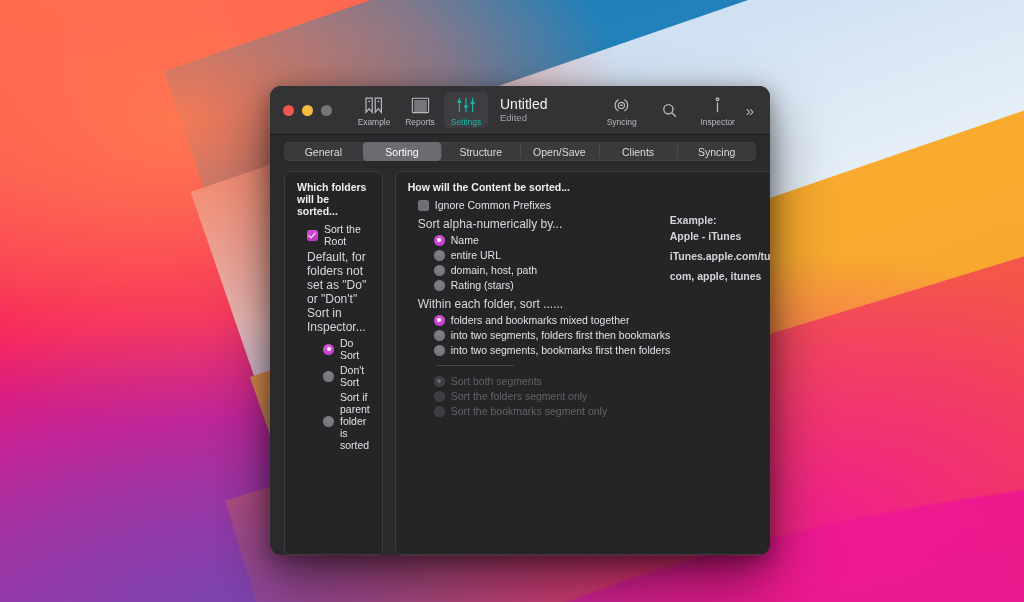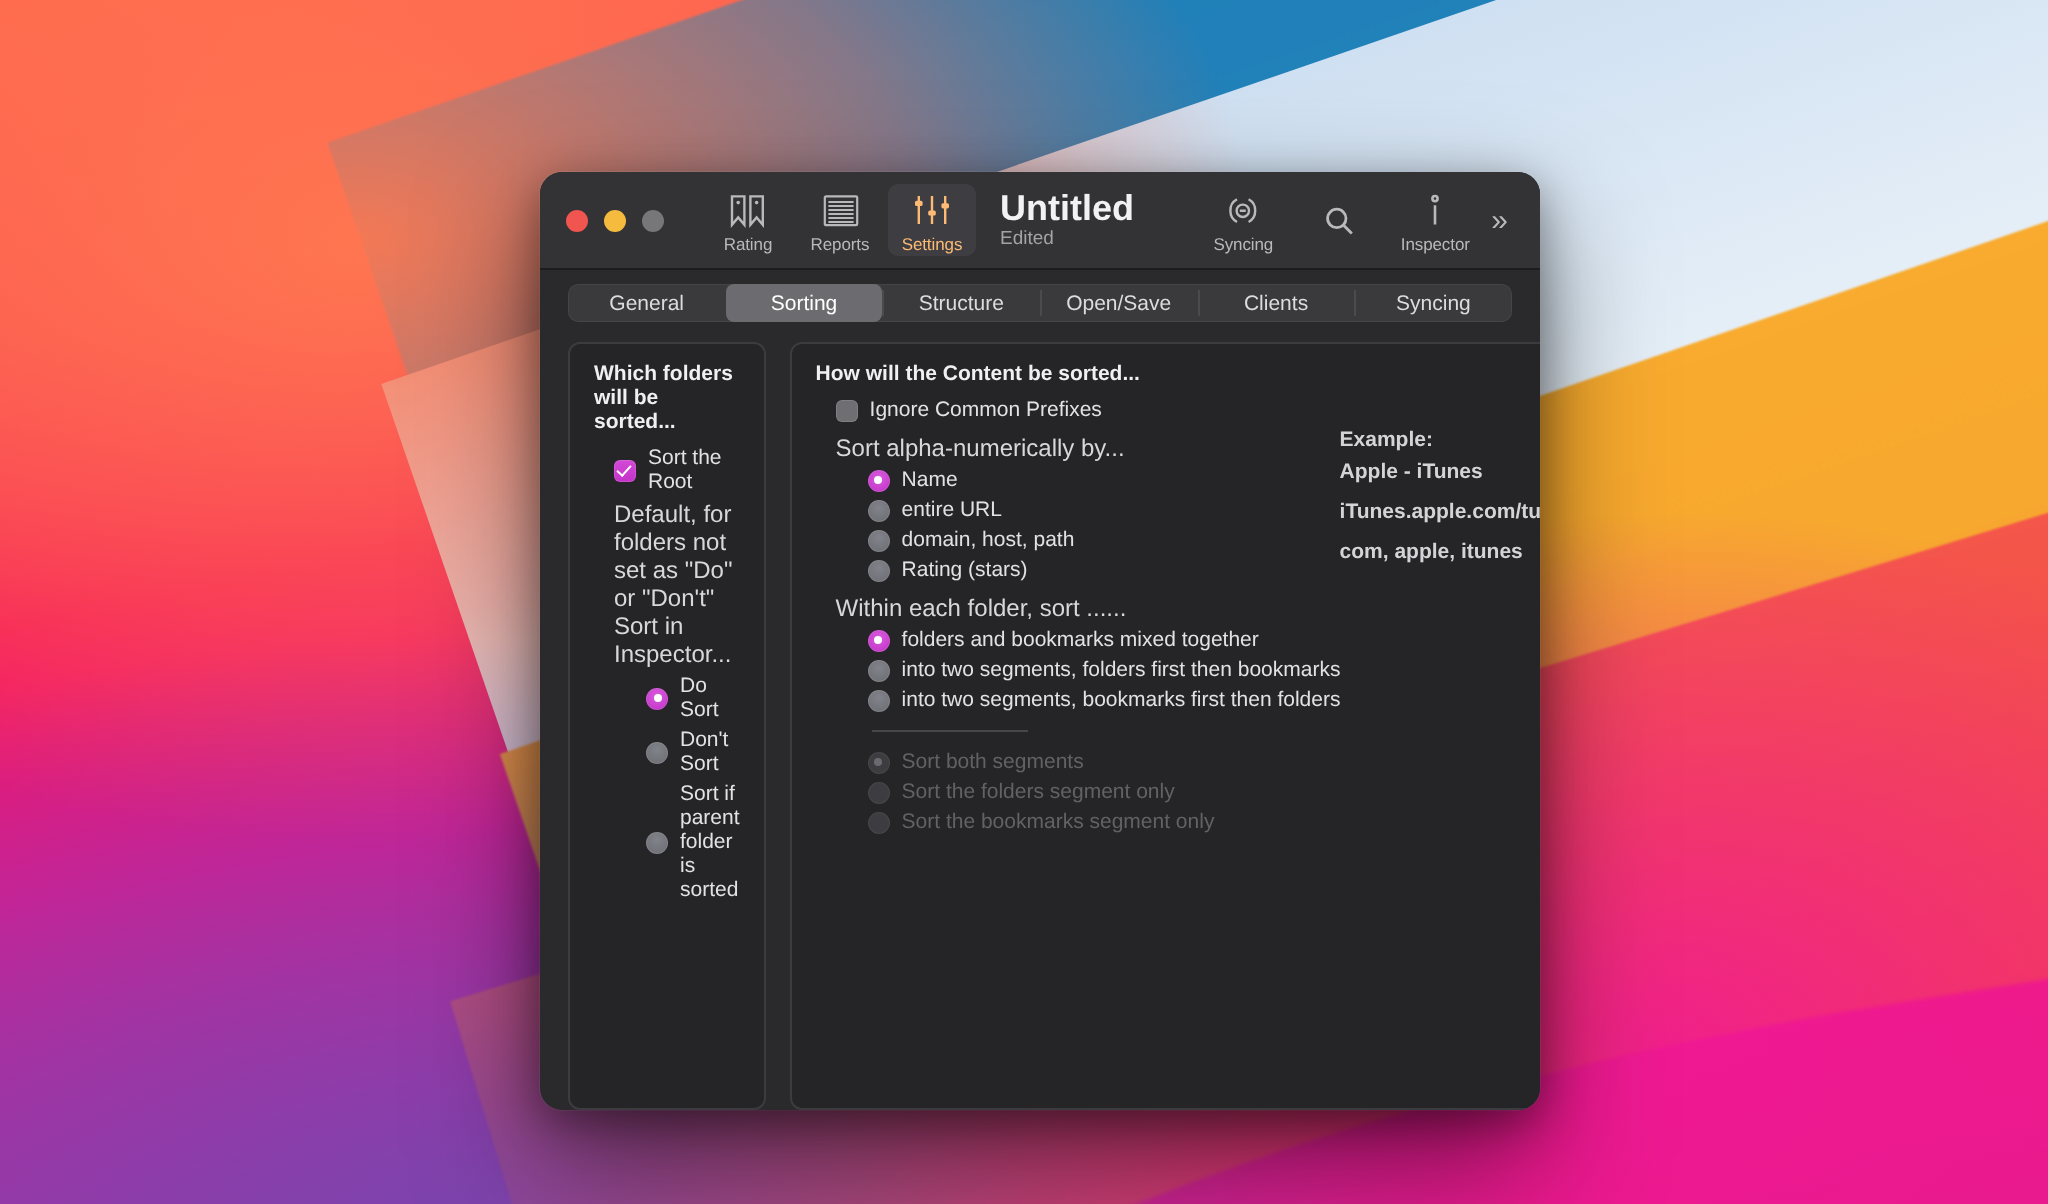--- a/index.html
+++ b/index.html
@@ -147,41 +147,41 @@
     display: flex;
     flex-direction: column;
     align-items: center;
     justify-content: center;
     padding: 2px 0 1px 0;
     border-radius: 5px;
     color: #b9b9bd;
   }
   .tool-btn.active {
     background: #3e3e42;
-    color: #fdba74;
+    color: #14b8a6;
     justify-content: flex-end;
   }
   .tool-btn .ico { height: 22px; display:flex; align-items:center; justify-content:center; }
   .tool-btn .lbl {
     font-size: 8.5px;
     margin-top: 1px;
     letter-spacing: -0.05px;
     white-space: nowrap;
   }
 
   .doc-title-wrap {
     margin-left: 12px;
     display: flex;
     flex-direction: column;
     justify-content: center;
     line-height: 1.15;
   }
   .doc-title {
-    font-size: 18px;
-    font-weight: bold;
+    font-size: 14px;
+    font-weight: normal;
     color: #f2f2f4;
   }
   .doc-sub {
     font-size: 9.5px;
     color: #a2a2a7;
     margin-top: 1px;
   }
 
   .tool-right {
     margin-left: auto;
@@ -375,21 +375,21 @@
       <div class="tool-items">
         <div class="tool-btn">
           <span class="ico">
             <svg width="20" height="17" viewBox="0 0 20 17" fill="none" stroke="currentColor" stroke-width="1.2">
               <path d="M2 1.2h6.2v14.2L5.1 11.7 2 15.4z"></path>
               <path d="M11.2 1.2h6.2v14.2l-3.1-3.7-3.1 3.7z"></path>
               <circle cx="5.1" cy="4.3" r="0.9" fill="currentColor" stroke="none"></circle>
               <circle cx="14.3" cy="4.3" r="0.9" fill="currentColor" stroke="none"></circle>
             </svg>
           </span>
-          <span class="lbl">Rating</span>
+          <span class="lbl">Example</span>
         </div>
 
         <div class="tool-btn">
           <span class="ico">
             <svg width="19" height="17" viewBox="0 0 19 17" fill="none" stroke="currentColor" stroke-width="1.1">
               <rect x="1.4" y="1.2" width="16.2" height="14.4" rx="0.6"></rect>
               <path d="M3.2 4.0h12.6M3.2 6.0h12.6M3.2 8.0h12.6M3.2 10.0h12.6M3.2 12.0h12.6M3.2 14.0h12.6"></path>
             </svg>
           </span>
           <span class="lbl">Reports</span>

